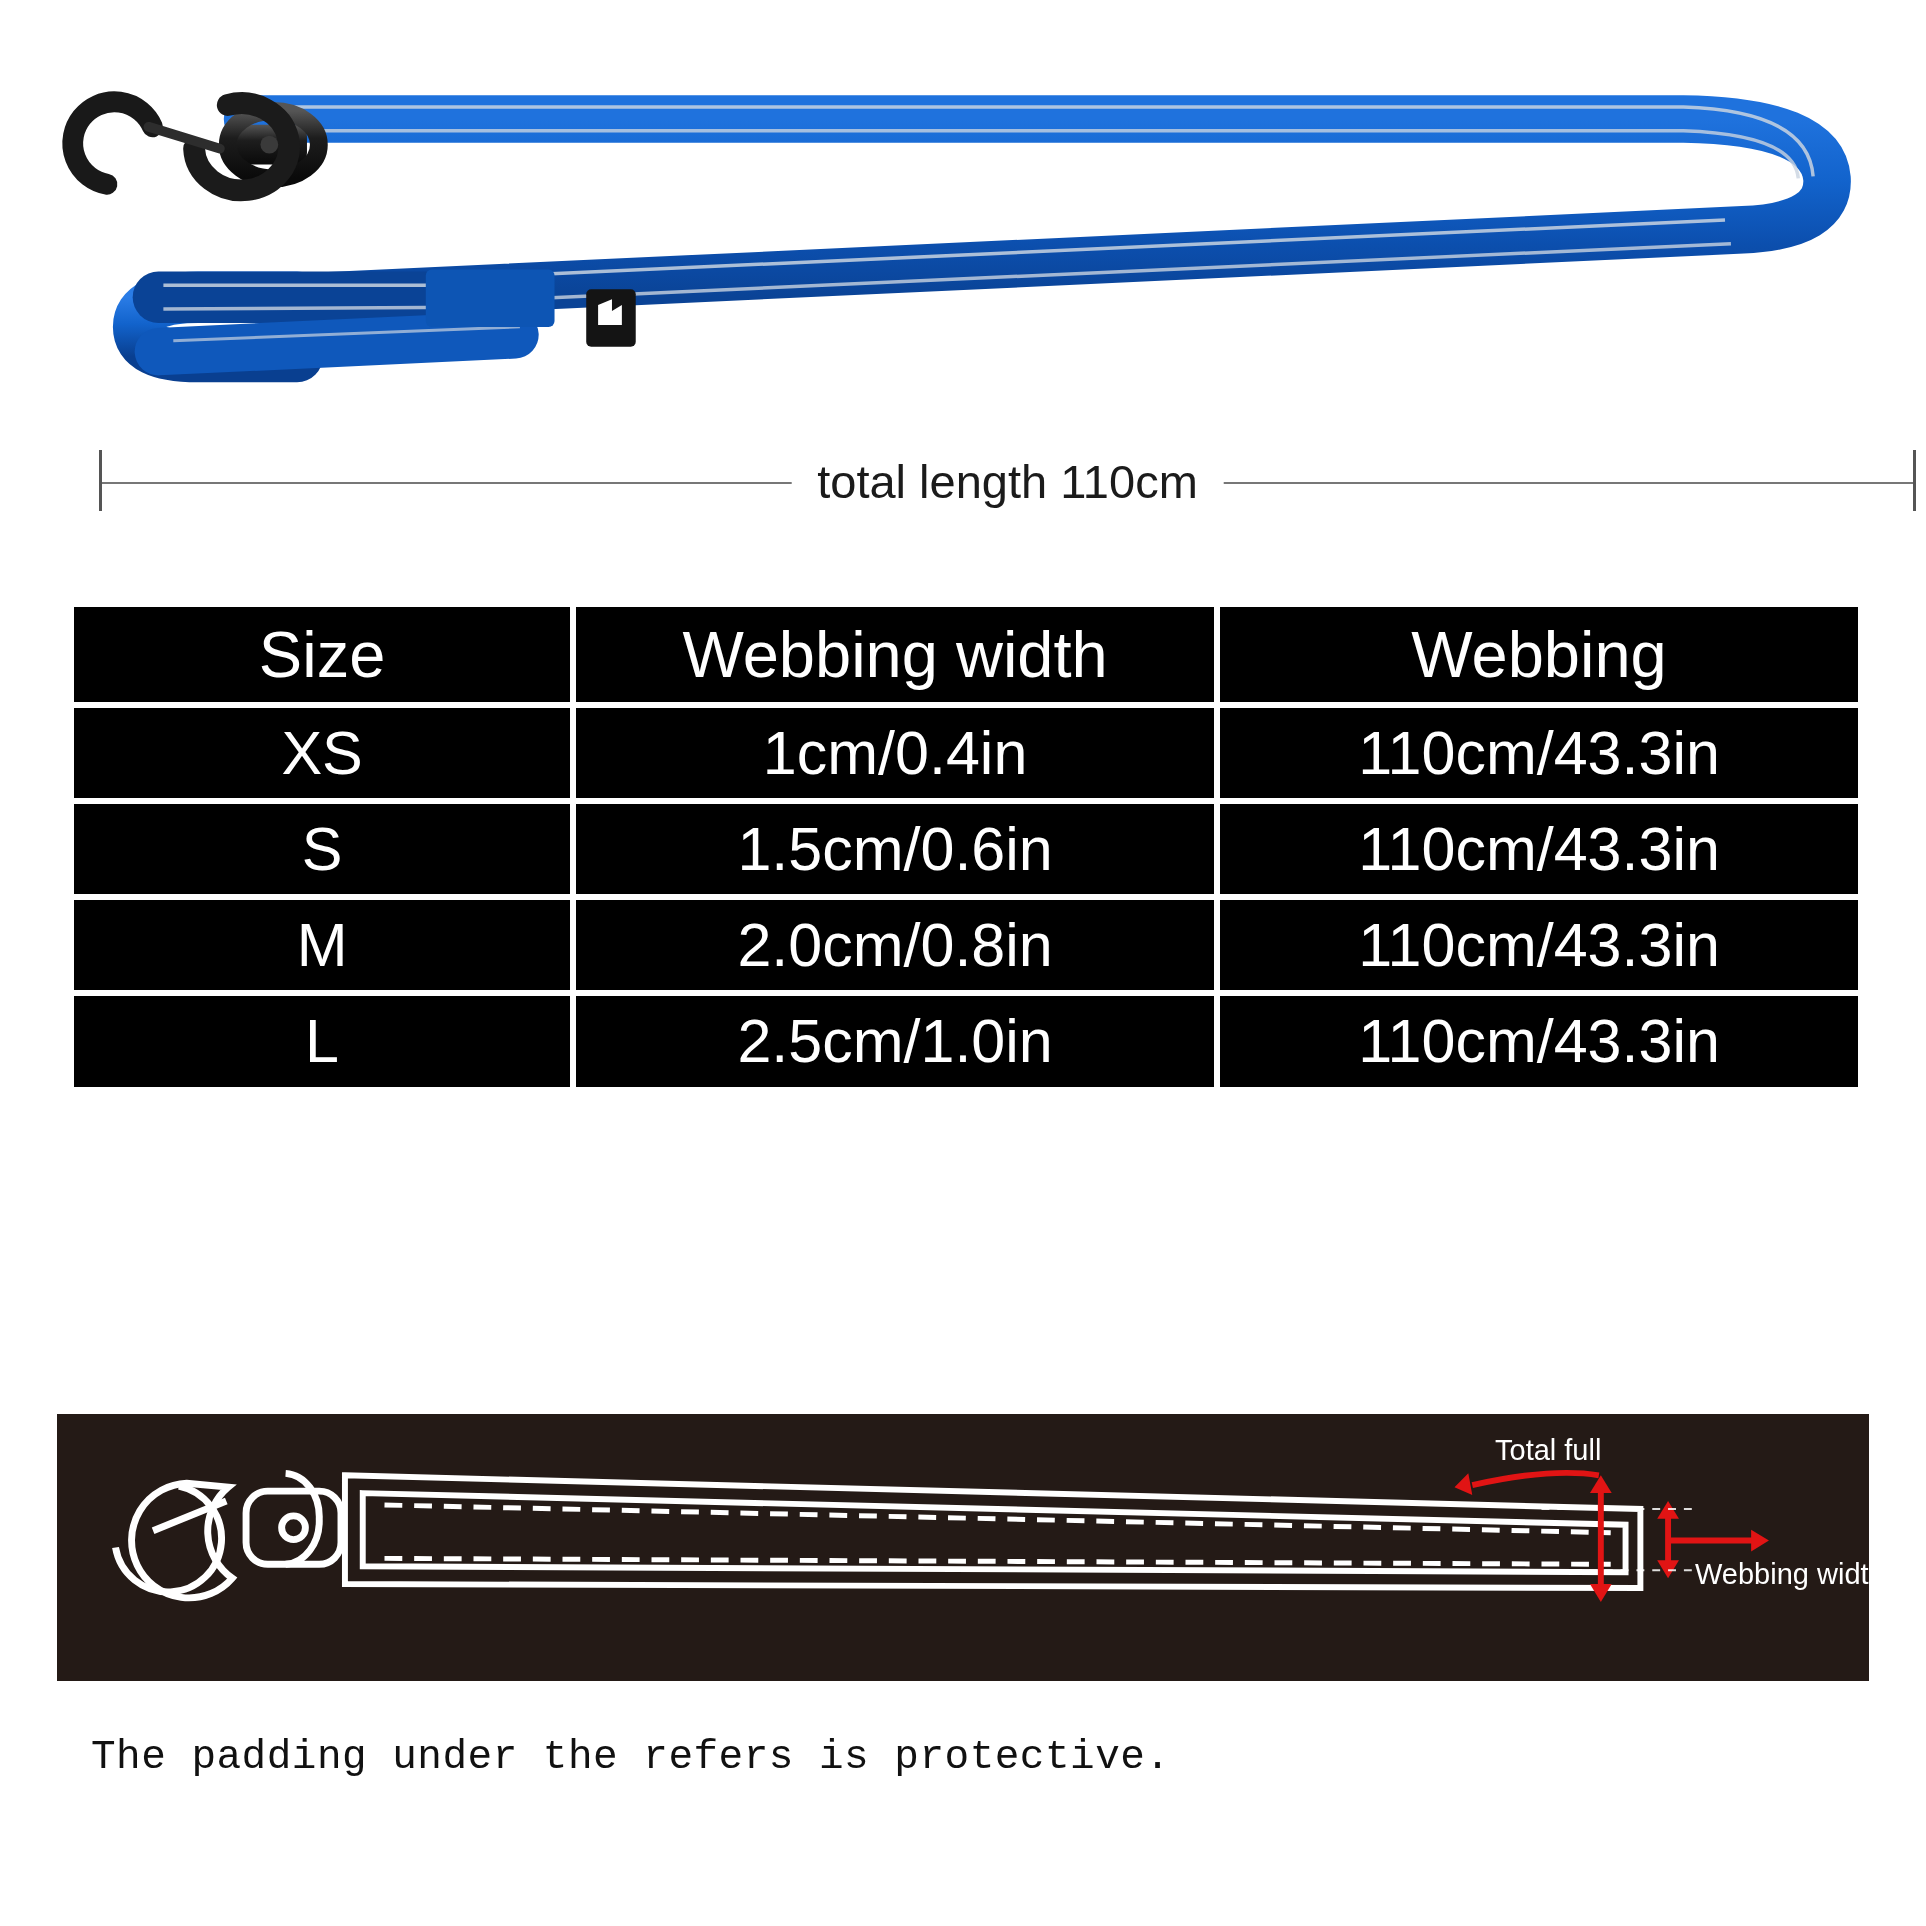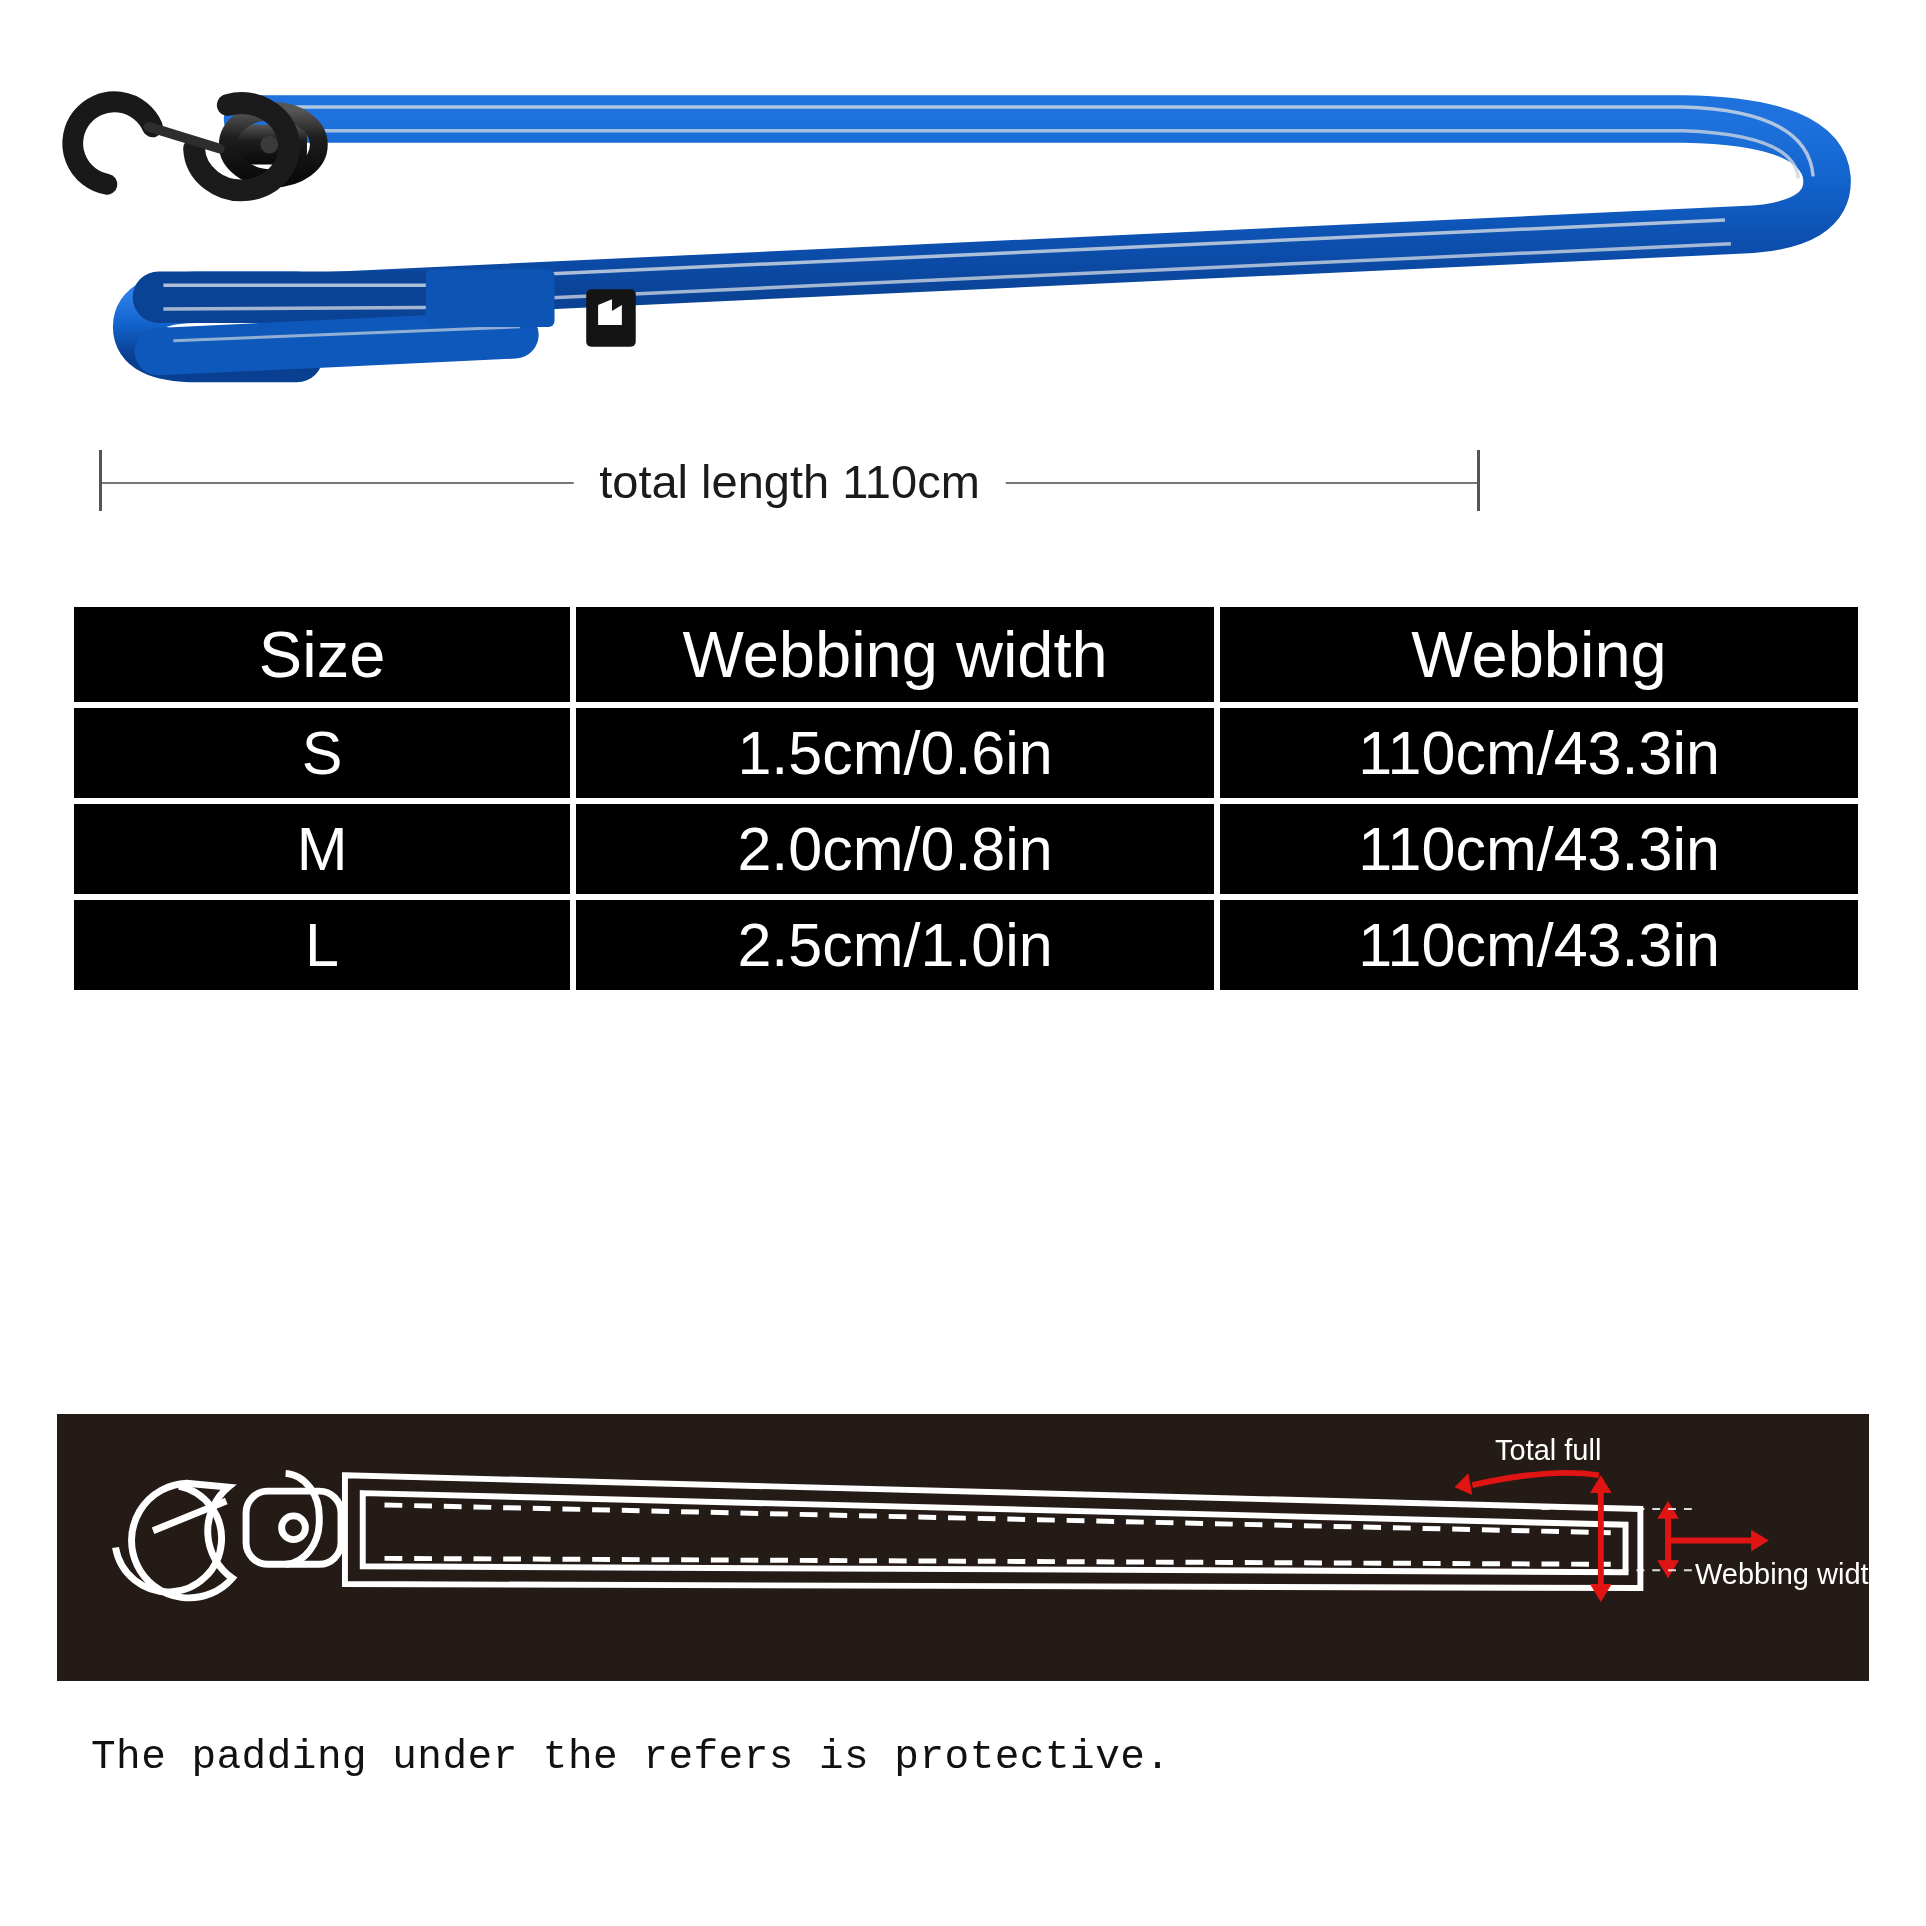--- a/index.html
+++ b/index.html
@@ -27,21 +27,21 @@
     position: absolute;
     left: 0;
     top: 0;
   }
 
   
   .dimline {
     position: absolute;
     left: 99px;
     top: 450px;
-    width: 1381px;
+    width: 1817px;
     height: 69px;
   }
   .dimline .tick {
     position: absolute;
     top: 0;
     width: 3px;
     height: 61px;
     background: #555;
   }
   .dimline .tick.left { left: 0; }
@@ -195,20 +195,25 @@
 
 <div class="table-wrap">
   <table class="size-table">
     <tbody>
       <tr class="header-row">
         <th>Size</th>
         <th>Webbing width</th>
         <th>Webbing</th>
       </tr>
       <tr>
+        <td>XS</td>
+        <td>1cm/0.4in</td>
+        <td>110cm/43.3in</td>
+      </tr>
+      <tr>
         <td>S</td>
         <td>1.5cm/0.6in</td>
         <td>110cm/43.3in</td>
       </tr>
       <tr>
         <td>M</td>
         <td>2.0cm/0.8in</td>
         <td>110cm/43.3in</td>
       </tr>
       <tr>

